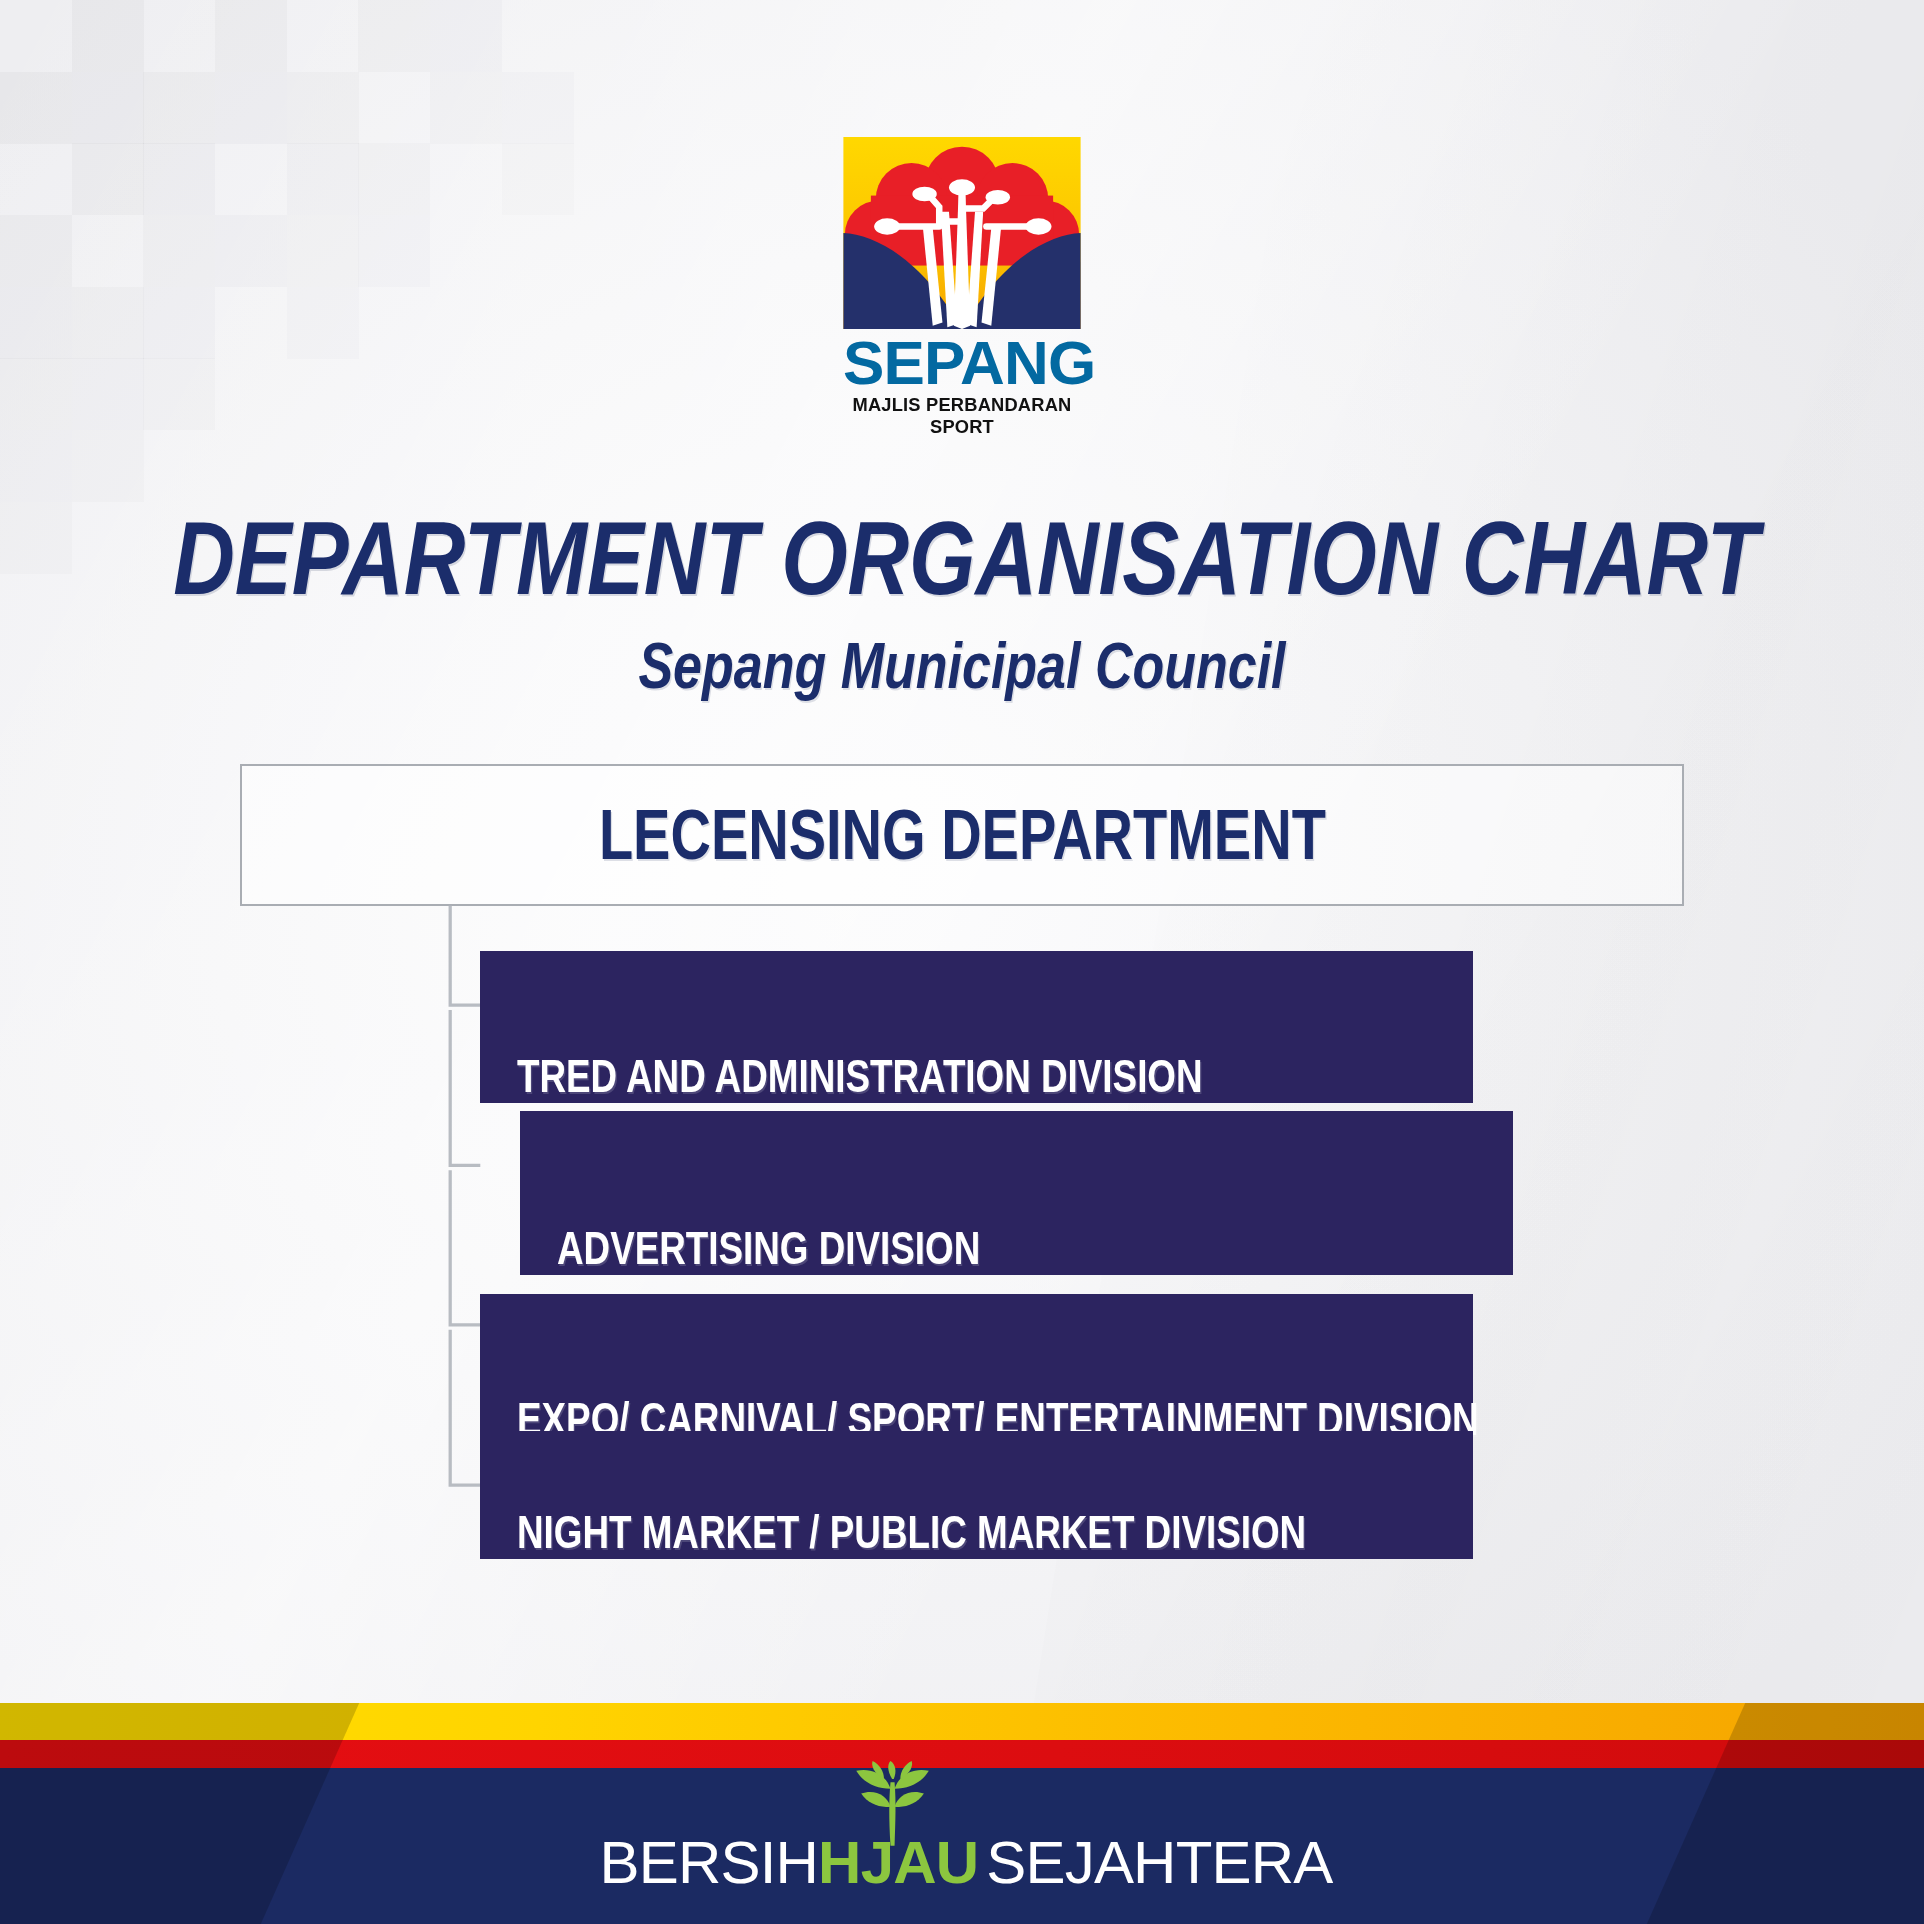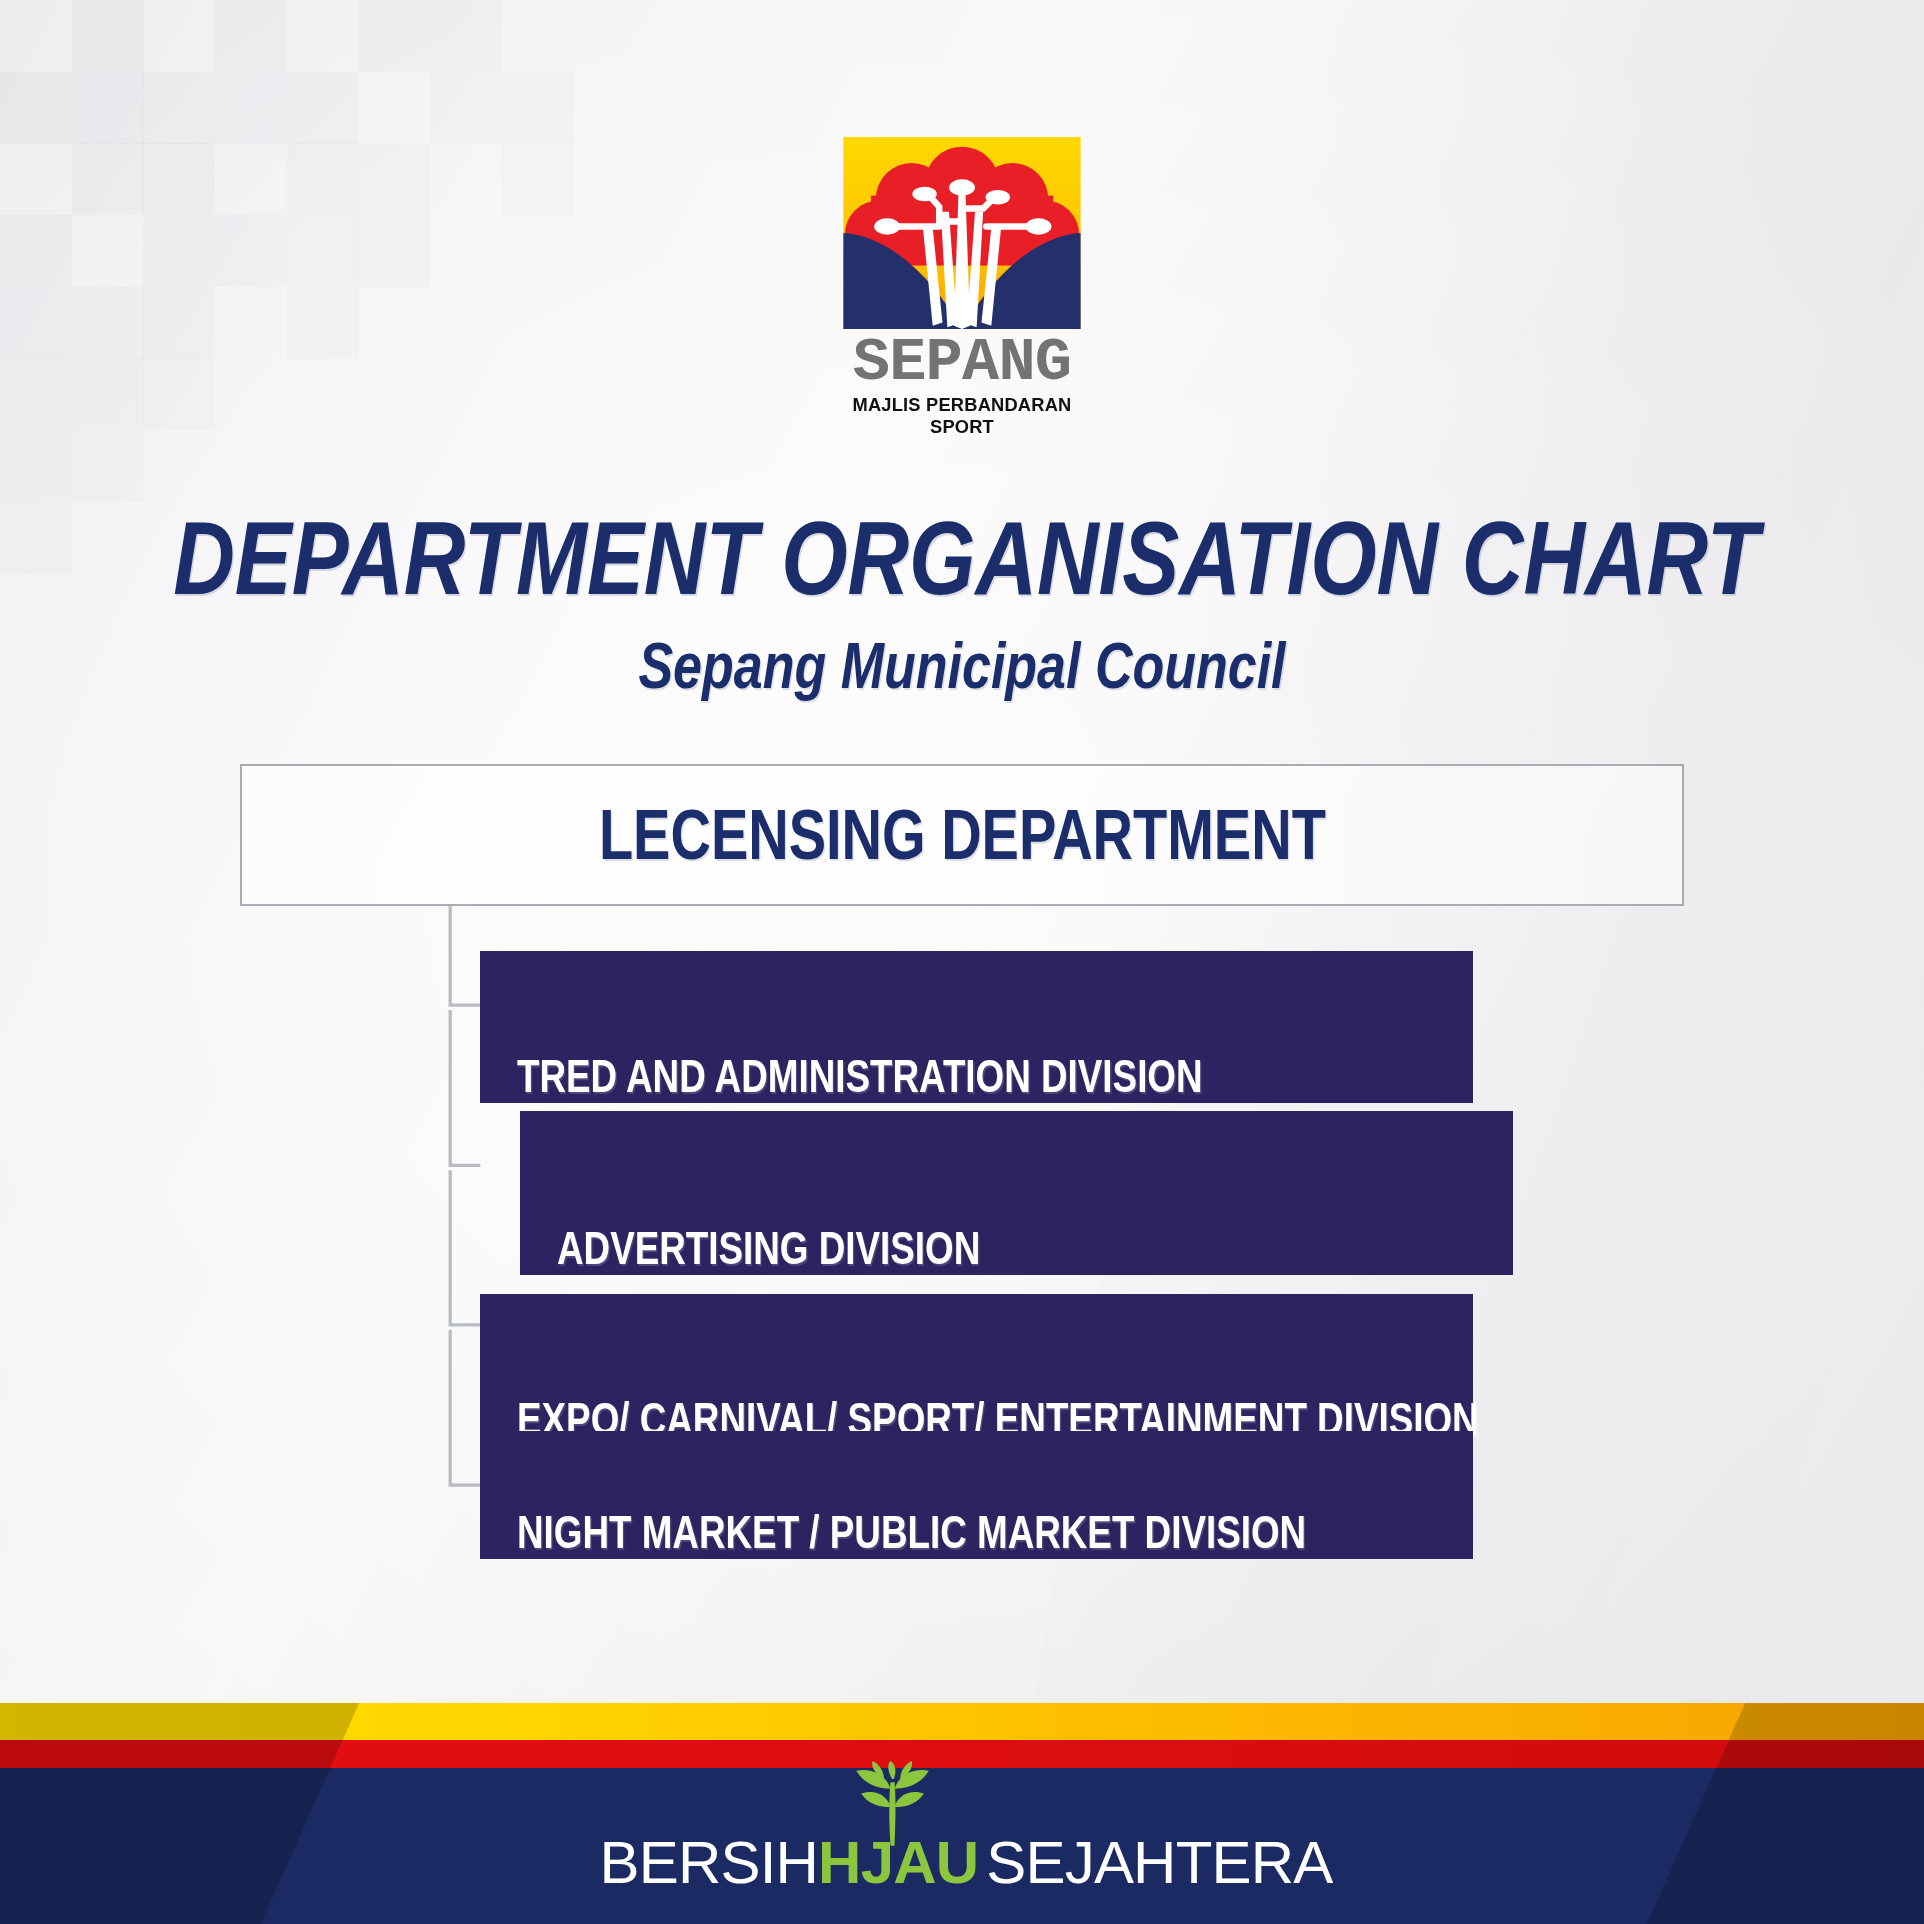--- a/index.html
+++ b/index.html
@@ -61,22 +61,22 @@
     width: 238px; height: 192px;
     display: block;
   }
   .logo-name {
     margin-top: 4.9px;
     text-align: center;
     font-weight: 800;
     font-size: 62px;
     line-height: 0.94;
     letter-spacing: -0.8px;
-    color: #737373;
-    font-family: Liberation Mono, monospace;
+    color: #0369a1;
+    font-family: Liberation Sans, sans-serif;
   }
   .logo-sub {
     margin-top: 1.6px;
     text-align: center;
     font-weight: 700;
     font-size: 18.3px;
     letter-spacing: 0.2px;
     color: #111111;
     font-family: "Liberation Sans", sans-serif;
   }

